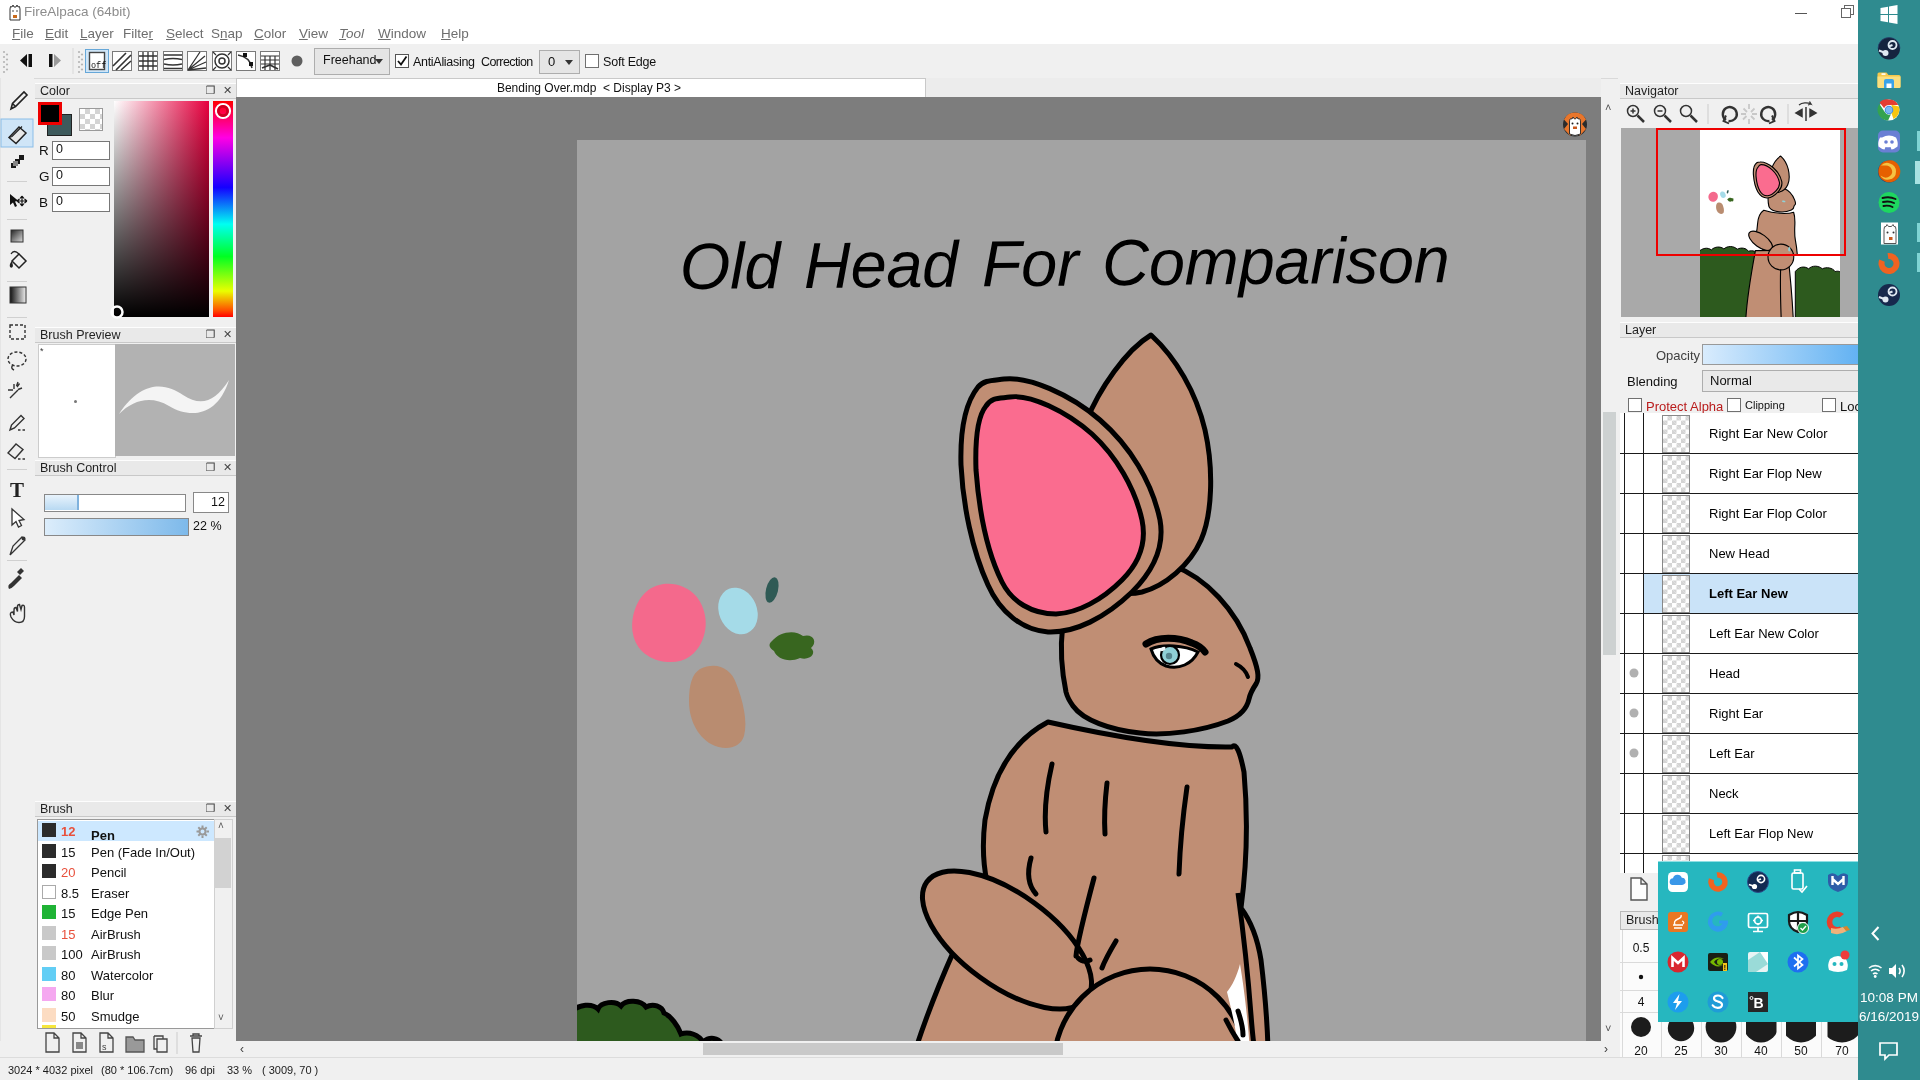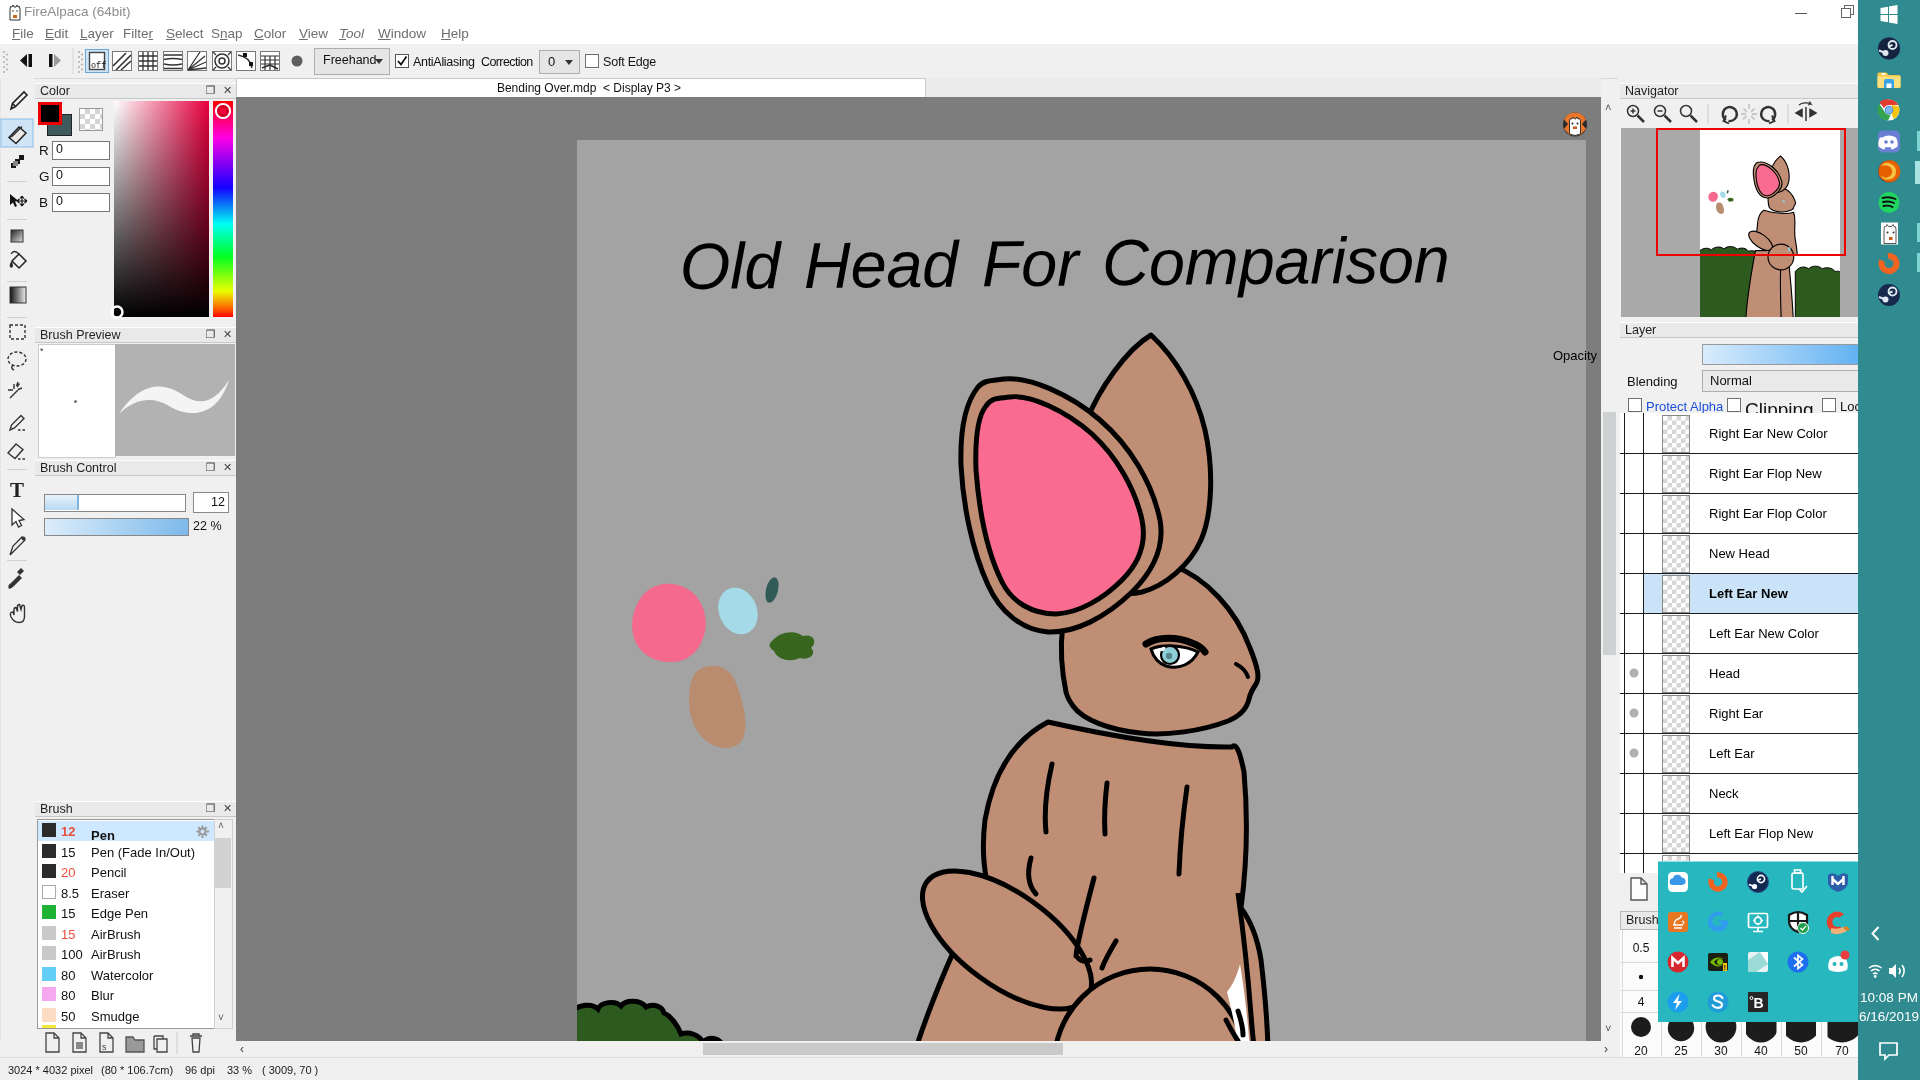--- a/index.html
+++ b/index.html
@@ -462,30 +462,30 @@
       <ellipse cx="1212" cy="1000" rx="8" ry="16" fill="#8fd0d6"></ellipse>
     </g>
   </svg>
   </div>
   <div style="position:absolute;left:35px;top:0px;width:186px;height:124px;border:2px solid #ee0000;"></div>
 </div>
 
 <div class="pt" style="left:1620px;top:322px;width:300px;">
     <span class="t">Layer</span>
   </div>
-<div class="abs" style="left:1553px;top:348px;font-size:13px;color:#000000;">Opacity</div>
+<div class="abs" style="left:1656px;top:348px;font-size:13px;color:#404040;">Opacity</div>
 <div class="abs" style="left:1702px;top:344px;width:160px;height:19px;background:linear-gradient(to right,#d9ecfd,#5fb0f2);border:1px solid #999;"></div>
 <div class="abs" style="left:1627px;top:374px;font-size:13px;color:#111;">Blending</div>
 <div class="dd" style="left:1702px;top:370px;width:160px;height:20px;background:#e9e9e9;">
     <span class="lbl" style="left:7px;top:2px;">Normal</span>
   </div>
 <div class="cb" style="left:1628px;top:398px;"></div>
-<div class="abs" style="left:1646px;top:399px;font-size:13px;color:#1d4ed8;">Protect Alpha</div>
+<div class="abs" style="left:1646px;top:399px;font-size:13px;color:#b91c1c;">Protect Alpha</div>
 <div class="cb" style="left:1727px;top:398px;"></div>
-<div class="abs" style="left:1745px;top:399px;font-size:19px;color:#111;">Clipping</div>
+<div class="abs" style="left:1745px;top:399px;font-size:11px;color:#111;">Clipping</div>
 <div class="cb" style="left:1822px;top:398px;"></div>
 <div class="abs" style="left:1840px;top:399px;font-size:13px;color:#111;">Lock</div>
 <div class="abs" style="left:1620px;top:413px;width:238px;height:460px;background:#fff;overflow:hidden;font-size:13px;color:#000;" id="llist">
 <div style="position:absolute;left:24px;top:160px;width:214px;height:40px;background:#cae3f8;"></div>
 <svg style="position:absolute;left:0;top:0;" width="238" height="460" viewBox="0 0 238 460">
 <g stroke="#1a1a1a" stroke-width="1">
         <path d="M0 40.5 H238 M0 80.5 H238 M0 120.5 H238 M0 160.5 H238 M0 200.5 H238 M0 240.5 H238 M0 280.5 H238 M0 320.5 H238 M0 360.5 H238 M0 400.5 H238 M0 440.5 H238"></path>
         <path d="M4.5 0 V460 M23.5 0 V460"></path>
       </g>
 <g fill="#b0b0b0">

